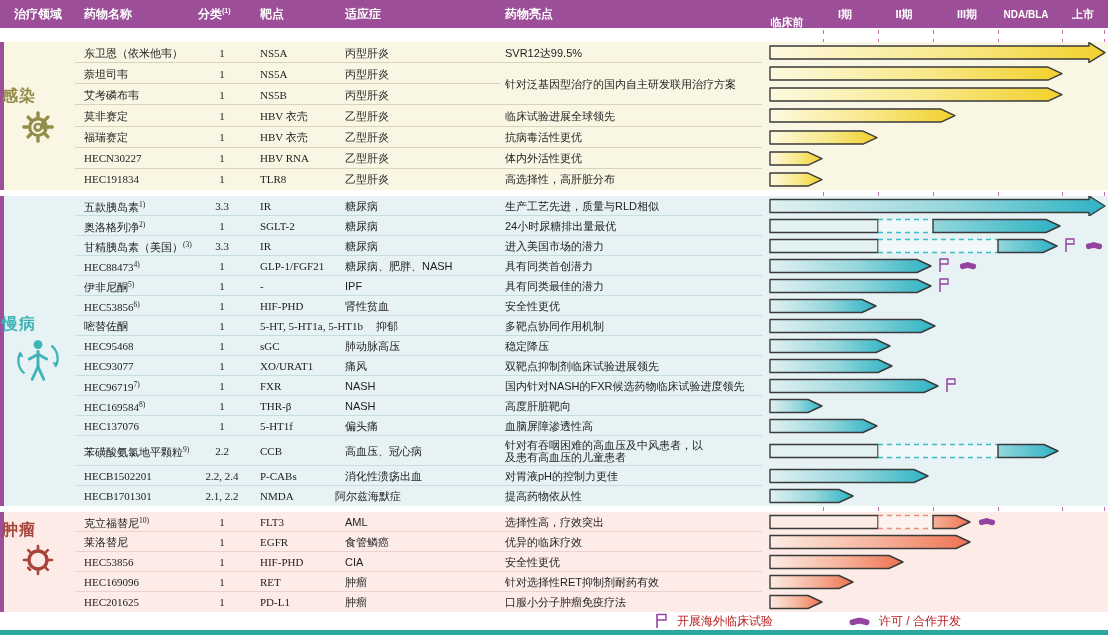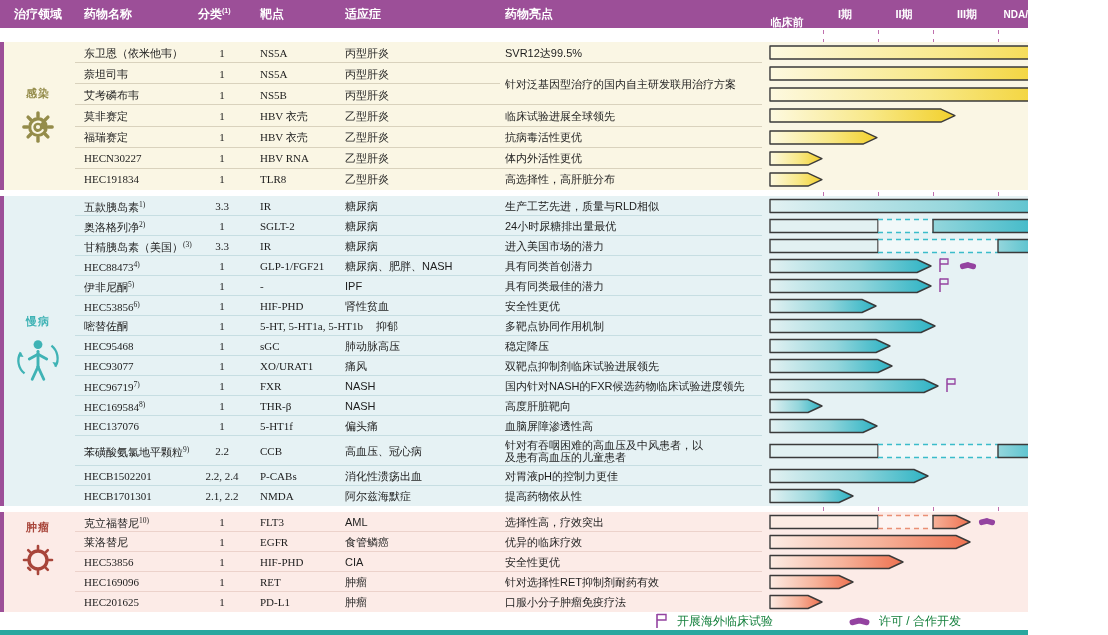--- a/index.html
+++ b/index.html
@@ -1,39 +1,39 @@
 <!DOCTYPE html>
 <html><head>
 <meta charset="utf-8">
 <style>
   html,body{margin:0;padding:0;background:#fff}
-  #app{position:relative;width:1028px;height:635px;background:#ffffff;font-family:"Liberation Sans",sans-serif;overflow:hidden}
+  #app{position:relative;width:1108px;height:635px;background:#ffffff;font-family:"Liberation Sans",sans-serif;overflow:hidden}
   .hdr{position:absolute;top:0;left:0;width:1108px;height:28px}
   .hcol{position:absolute;top:50%;transform:translateY(-50%);color:#fff;font-size:12px;font-weight:bold;white-space:nowrap}
   .phase-lab{position:absolute;top:50%;transform:translate(-50%,-50%);color:#fff;font-size:11px;font-weight:bold;white-space:nowrap}
   .guide{position:absolute;width:1px;top:30px;height:582px;background:repeating-linear-gradient(180deg,#b457a0 0 4px,transparent 4px 9px);opacity:.85}
   .section{position:absolute;left:0;width:1108px}
   .stripe{position:absolute;left:0;top:0;bottom:0;width:4px;background:#9c4f98}
-  .sec-label{position:absolute;left:2px;width:72px;text-align:center;font-size:11px;font-weight:bold;letter-spacing:1px}
+  .sec-label{position:absolute;left:2px;width:72px;font-size:16px;font-weight:bold;letter-spacing:1px}
   .sec-icon{position:absolute;left:2px;width:72px;display:flex;justify-content:center}
   .rows{position:absolute;left:0;top:0;right:0;bottom:0;display:flex;flex-direction:column}
   .row{position:relative}
   .cell{position:absolute;top:50%;transform:translateY(-50%);font-size:11px;white-space:nowrap;color:#1d1d1d;line-height:12px}
   .serif{font-family:"Liberation Serif",serif;font-size:11px}
   .c-name{left:84px}
   .c-cat{left:182px;width:80px;text-align:center}
   .c-target{left:260px}
   .c-ind{left:345px}
   .c-hl{left:505px;white-space:pre-line;max-width:268px}
   .c-hl.merged{top:100%}
   .c-name sup{font-size:7.5px;vertical-align:super}
   .hdr sup{font-size:7px;color:#fff}
   .sep{position:absolute;bottom:0;left:75px;height:1px}
   .bars{position:absolute;left:0;top:0;pointer-events:none}
-  .leg-item{position:absolute;top:611px;height:20px;display:flex;align-items:center;gap:9px;font-size:12px;color:#15803d}
+  .leg-item{position:absolute;top:611px;height:20px;display:flex;align-items:center;gap:9px;font-size:12px;color:#b91c1c}
   .bottombar{position:absolute;left:0;bottom:0;width:1108px;height:5px}
 </style>
 </head>
 <body>
 
 <div id="app">
 
   <div class="hdr" id="hdr" style="background: rgb(156, 79, 152);">
     <span class="hcol" style="left:14px">治疗领域</span>
     <span class="hcol" style="left:84px">药物名称</span>
@@ -604,21 +604,21 @@
     </linearGradient>
   </defs>
               <path d="M770 3.5 H914 L928 10 L914 16.5 H770 Z" fill="url(#g41)" stroke="#3a3a3a" stroke-width="1.4" stroke-linejoin="round"></path>
             </svg>
             <div class="sep" style="background: rgb(198, 222, 226); width: 687px;"></div>
           </div>
           <div class="row" style="flex: 0 0 20px;">
             <span class="cell serif c-name">HECB1701301</span>
        <span class="cell serif c-cat">2.1, 2.2</span>
        <span class="cell serif c-target">NMDA</span>
-       <span class="cell c-ind" style="left:345px">阿尔兹海默症</span>
+       <span class="cell c-ind" style="left:335px">阿尔兹海默症</span>
        <span class="cell c-hl">提高药物依从性</span>
             <svg class="bars" width="1108" height="20" viewBox="0 0 1108 20">
               <defs>
     <linearGradient id="g43" x1="0" y1="0" x2="1" y2="0">
       <stop offset="0" stop-color="#e2f1f2"></stop>
                   <stop offset="0.55" stop-color="#94d6dc"></stop>
                   <stop offset="1" stop-color="#2db3c4"></stop>
     </linearGradient>
     <linearGradient id="g44" x1="0" y1="0" x2="1" y2="0">
       <stop offset="0" stop-color="#94d6dc"></stop>

